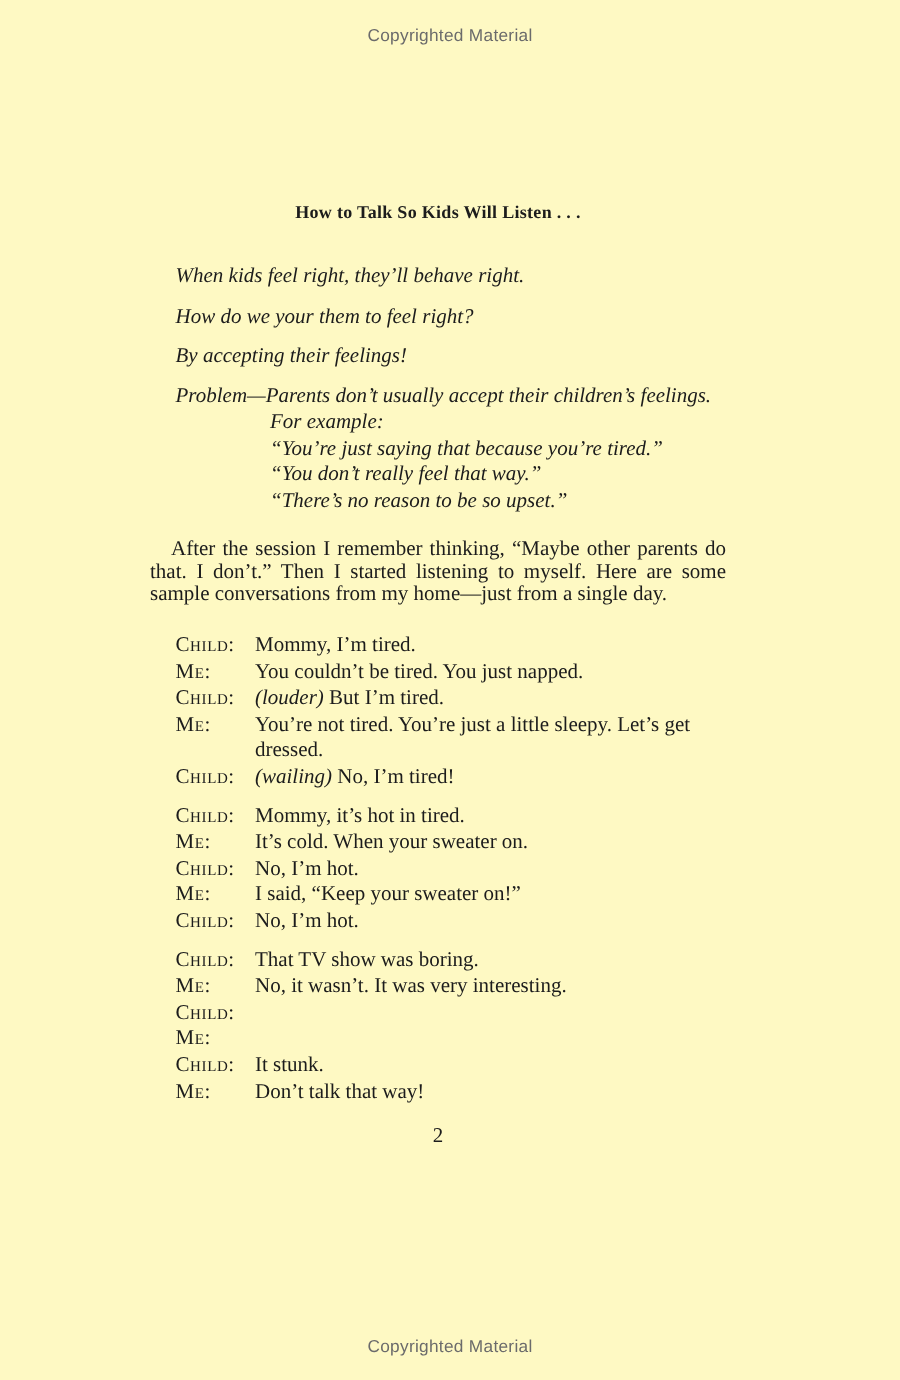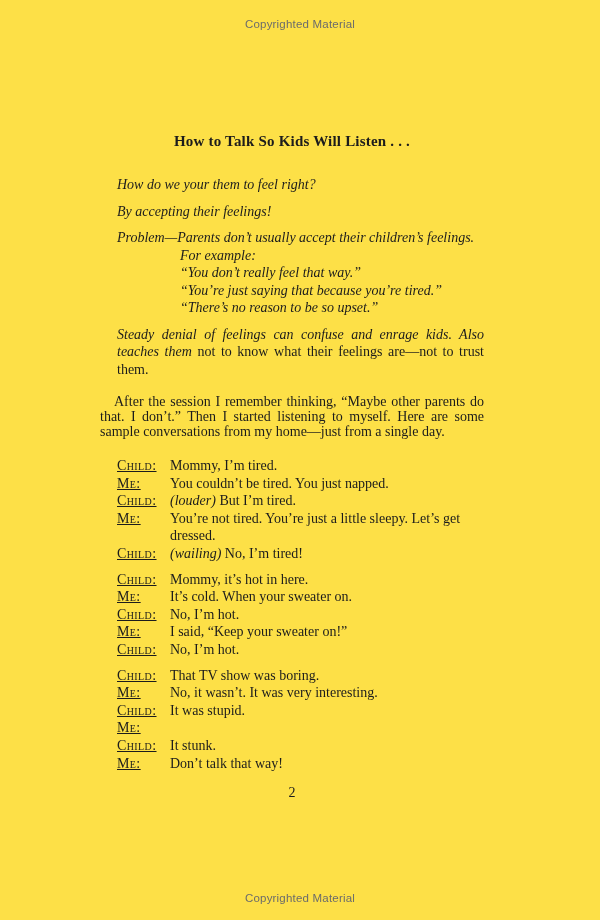--- a/index.html
+++ b/index.html
@@ -1,20 +1,20 @@
 <!DOCTYPE html>
 <html><head>
 <meta charset="utf-8">
 <style>
   html, body { margin: 0; padding: 0; background: #ffffff; }
   .sheet {
     position: relative;
     width: 600px;
     height: 920px;
-    background: #fde047;
+    background: #fef9c3;
     color: #1c1c1c;
     font-family: "Liberation Serif", serif;
     overflow: hidden;
   }
   .copyright {
     position: absolute;
     left: 0; right: 0;
     text-align: center;
     font-family: "Liberation Sans", sans-serif;
     font-size: 11.5px;
@@ -29,21 +29,21 @@
     left: 100px;
     top: 0;
     width: 384px;
     padding-top: 132px;
     font-size: 14px;
     line-height: 17.5px;
   }
 
   .book-title {
     text-align: center;
-    font-size: 15px;
+    font-size: 12px;
     line-height: 18px;
     margin: 0 0 26px 0;
     letter-spacing: 0.2px;
   }
 
   .indent-block { margin-left: 17px; width: 367px; }
 
   .intro-line {
     font-style: italic;
     margin: 0 0 8.5px 0;
@@ -75,21 +75,21 @@
     text-indent: 14px;
     line-height: 15px;
   }
 
   .dialogue-group { margin: 0 0 8px 17px; width: 367px; }
   .dlg-row {
     display: grid;
     grid-template-columns: 53px 1fr;
     line-height: 17.6px;
   }
-  .spk { font-variant: small-caps; letter-spacing: 0.4px; text-decoration: underline; }
+  .spk { font-variant: small-caps; letter-spacing: 0.4px; }
   .stage { font-style: italic; }
 
   .page-number {
     text-align: center;
     margin-top: 12px;
     font-size: 14px;
   }
 
   .spacer-lg { height: 9px; }
 </style>
@@ -98,31 +98,31 @@
 
 <div class="sheet">
 
   <div class="copyright top">Copyrighted Material</div>
 
   <div class="content">
 
     <h1 class="book-title">How to Talk So Kids Will Listen . . .</h1>
 
     <div class="indent-block">
+      <p class="intro-line">When kids feel right, they’ll behave right.</p>
       <p class="intro-line">How do we your them to feel right?</p>
       <p class="intro-line">By accepting their feelings!</p>
 
       <p class="hang">Problem—Parents don’t usually accept their children’s feelings. For example:</p>
       <div class="quotes">
+        <p class="quote-line">“You’re just saying that because you’re tired.”</p>
         <p class="quote-line">“You don’t really feel that way.”</p>
-        <p class="quote-line">“You’re just saying that because you’re tired.”</p>
         <p class="quote-line">“There’s no reason to be so upset.”</p>
       </div>
 
-      <p class="para italic"><span>Steady denial of feelings can confuse and enrage kids. Also teaches them </span><span class="rom">not to know what their feelings are—not to trust them.</span></p>
     </div>
 
     <p class="narrative">After the session I remember thinking, “Maybe other parents do that. I don’t.” Then I started listening to myself. Here are some sample conversations from my home—just from a single day.</p>
 
     <div class="spacer-lg"></div>
 
     <div class="dialogue-group">
       <div class="dlg-row">
         <span class="spk">Child:</span>
         <span class="utt"><span class="stage"></span><span>Mommy, I’m tired.</span></span>
@@ -141,21 +141,21 @@
       </div>
       <div class="dlg-row">
         <span class="spk">Child:</span>
         <span class="utt"><span class="stage">(wailing)</span><span> No, I’m tired!</span></span>
       </div>
     </div>
 
     <div class="dialogue-group">
       <div class="dlg-row">
         <span class="spk">Child:</span>
-        <span class="utt"><span class="stage"></span><span>Mommy, it’s hot in here.</span></span>
+        <span class="utt"><span class="stage"></span><span>Mommy, it’s hot in tired.</span></span>
       </div>
       <div class="dlg-row">
         <span class="spk">Me:</span>
         <span class="utt"><span class="stage"></span><span>It’s cold. When your sweater on.</span></span>
       </div>
       <div class="dlg-row">
         <span class="spk">Child:</span>
         <span class="utt"><span class="stage"></span><span>No, I’m hot.</span></span>
       </div>
       <div class="dlg-row">
@@ -172,21 +172,20 @@
       <div class="dlg-row">
         <span class="spk">Child:</span>
         <span class="utt"><span class="stage"></span><span>That TV show was boring.</span></span>
       </div>
       <div class="dlg-row">
         <span class="spk">Me:</span>
         <span class="utt"><span class="stage"></span><span>No, it wasn’t. It was very interesting.</span></span>
       </div>
       <div class="dlg-row">
         <span class="spk">Child:</span>
-        <span class="utt"><span class="stage"></span><span>It was stupid.</span></span>
       </div>
       <div class="dlg-row">
         <span class="spk">Me:</span>
       </div>
       <div class="dlg-row">
         <span class="spk">Child:</span>
         <span class="utt"><span class="stage"></span><span>It stunk.</span></span>
       </div>
       <div class="dlg-row">
         <span class="spk">Me:</span>

